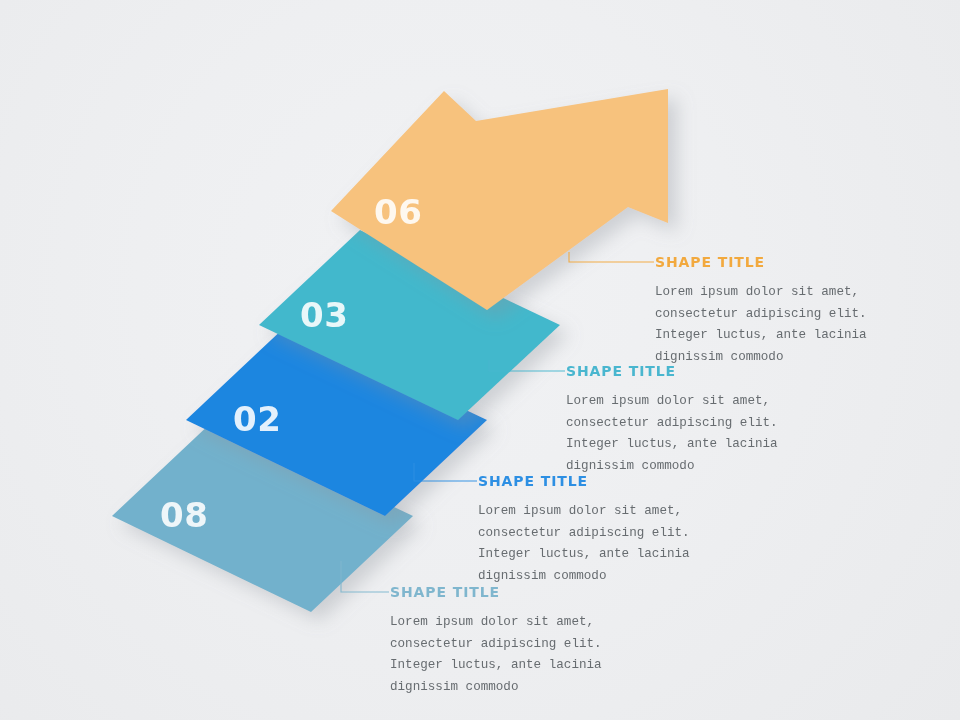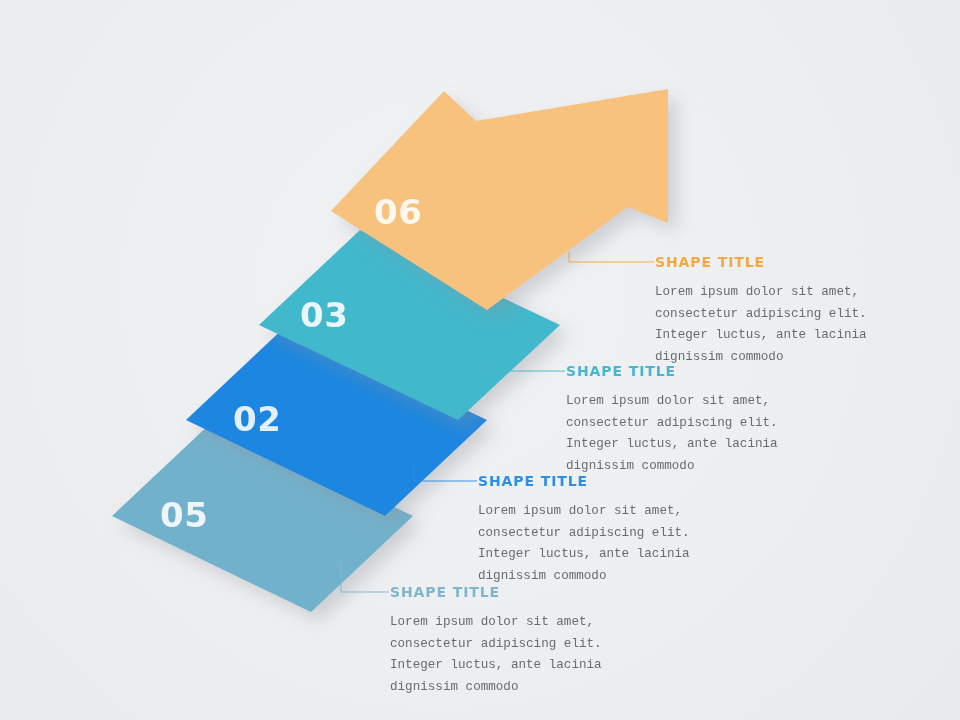--- a/index.html
+++ b/index.html
@@ -76,21 +76,21 @@
 
     <path d="M 569,252 L 569,262 L 654,262" fill="none" stroke="#f2a93e" stroke-width="1.1" opacity="0.95"></path>
 
     <path d="M 489,360 L 489,371 L 565,371" fill="none" stroke="#49b6cf" stroke-width="1.1" opacity="0.95"></path>
 
     <path d="M 414,463 L 414,481 L 477,481" fill="none" stroke="#2d8fe3" stroke-width="1.1" opacity="0.95"></path>
 
     <path d="M 341,561 L 341,592 L 389,592" fill="none" stroke="#7fb6ce" stroke-width="1.1" opacity="0.95"></path>
   </svg>
 
-  <div class="step-num" style="left:160px; top:498px;">05</div>
+  <div class="step-num" style="left:160px; top:498px;">08</div>
   <div class="step-num" style="left:233px; top:402px;">02</div>
   <div class="step-num" style="left:300px; top:298px;">03</div>
   <div class="step-num" style="left:374px; top:195px;">06</div>
 
   <div class="callout" style="left:655px; top:255px;">
     <div class="callout-title" style="color:#f2a93e;">SHAPE TITLE</div>
     <div class="callout-body">Lorem ipsum dolor sit amet, consectetur adipiscing elit. Integer luctus, ante lacinia dignissim commodo</div>
   </div>
 
   <div class="callout" style="left:566px; top:364px;">

